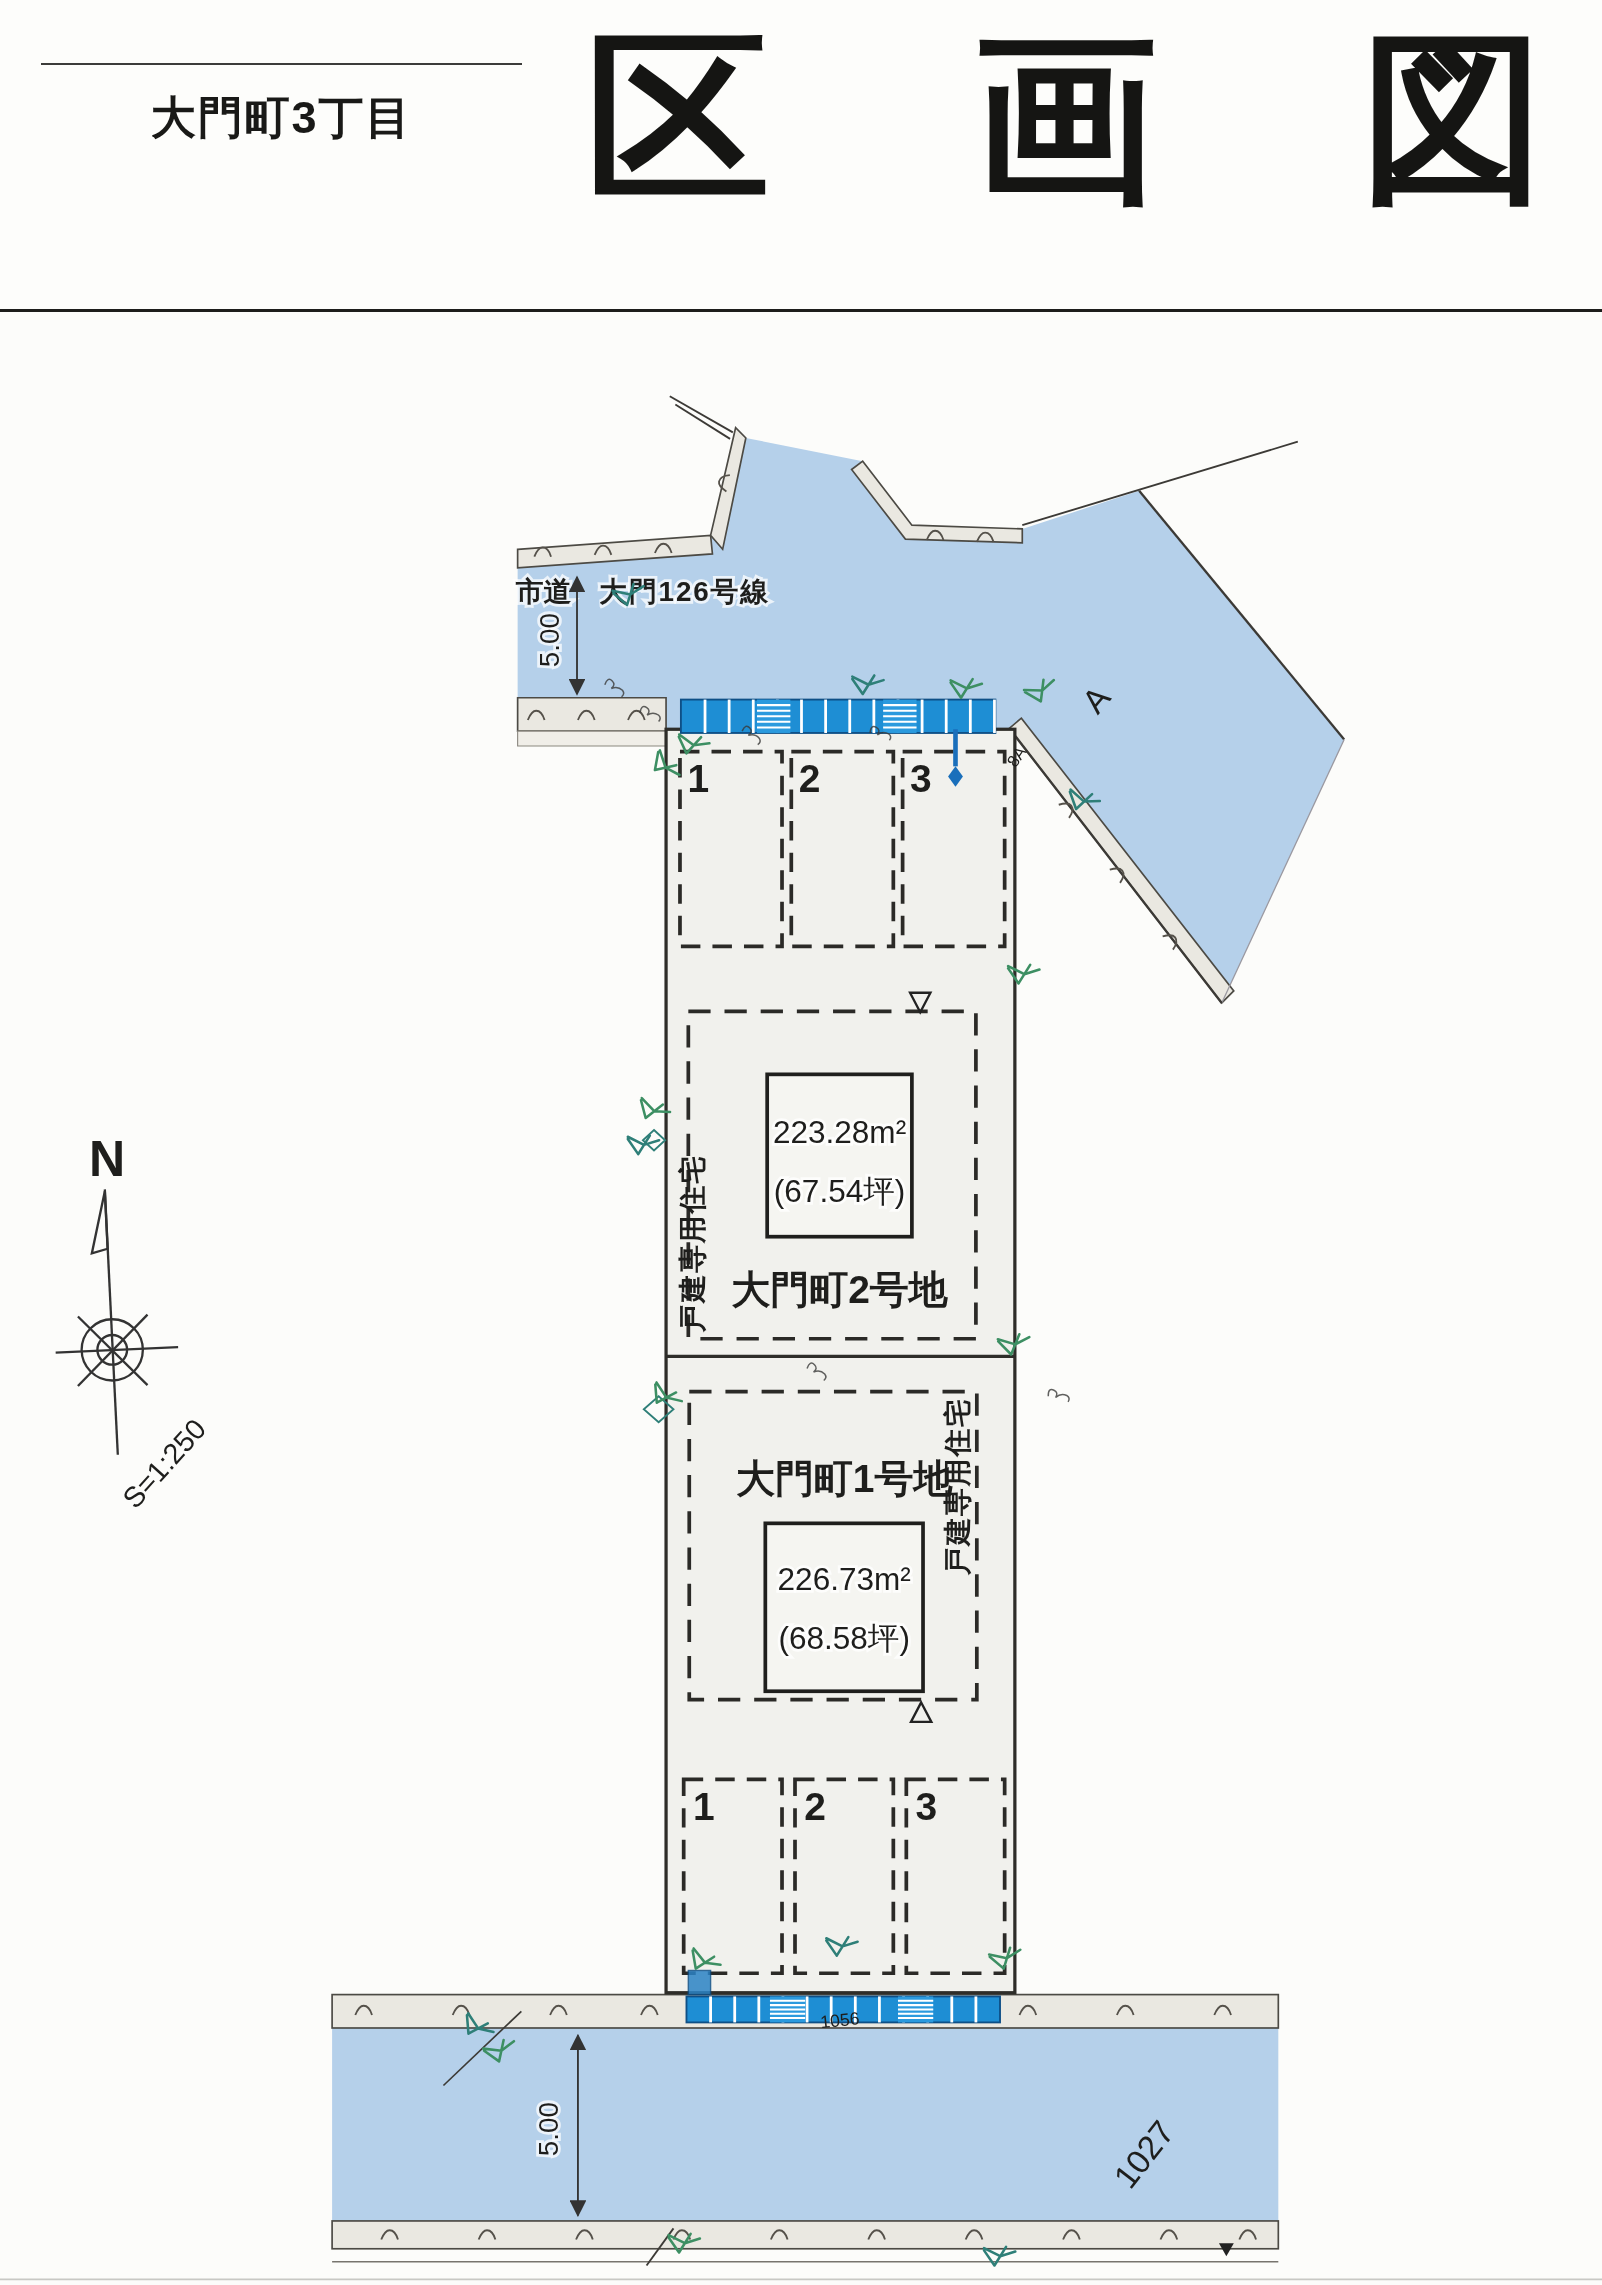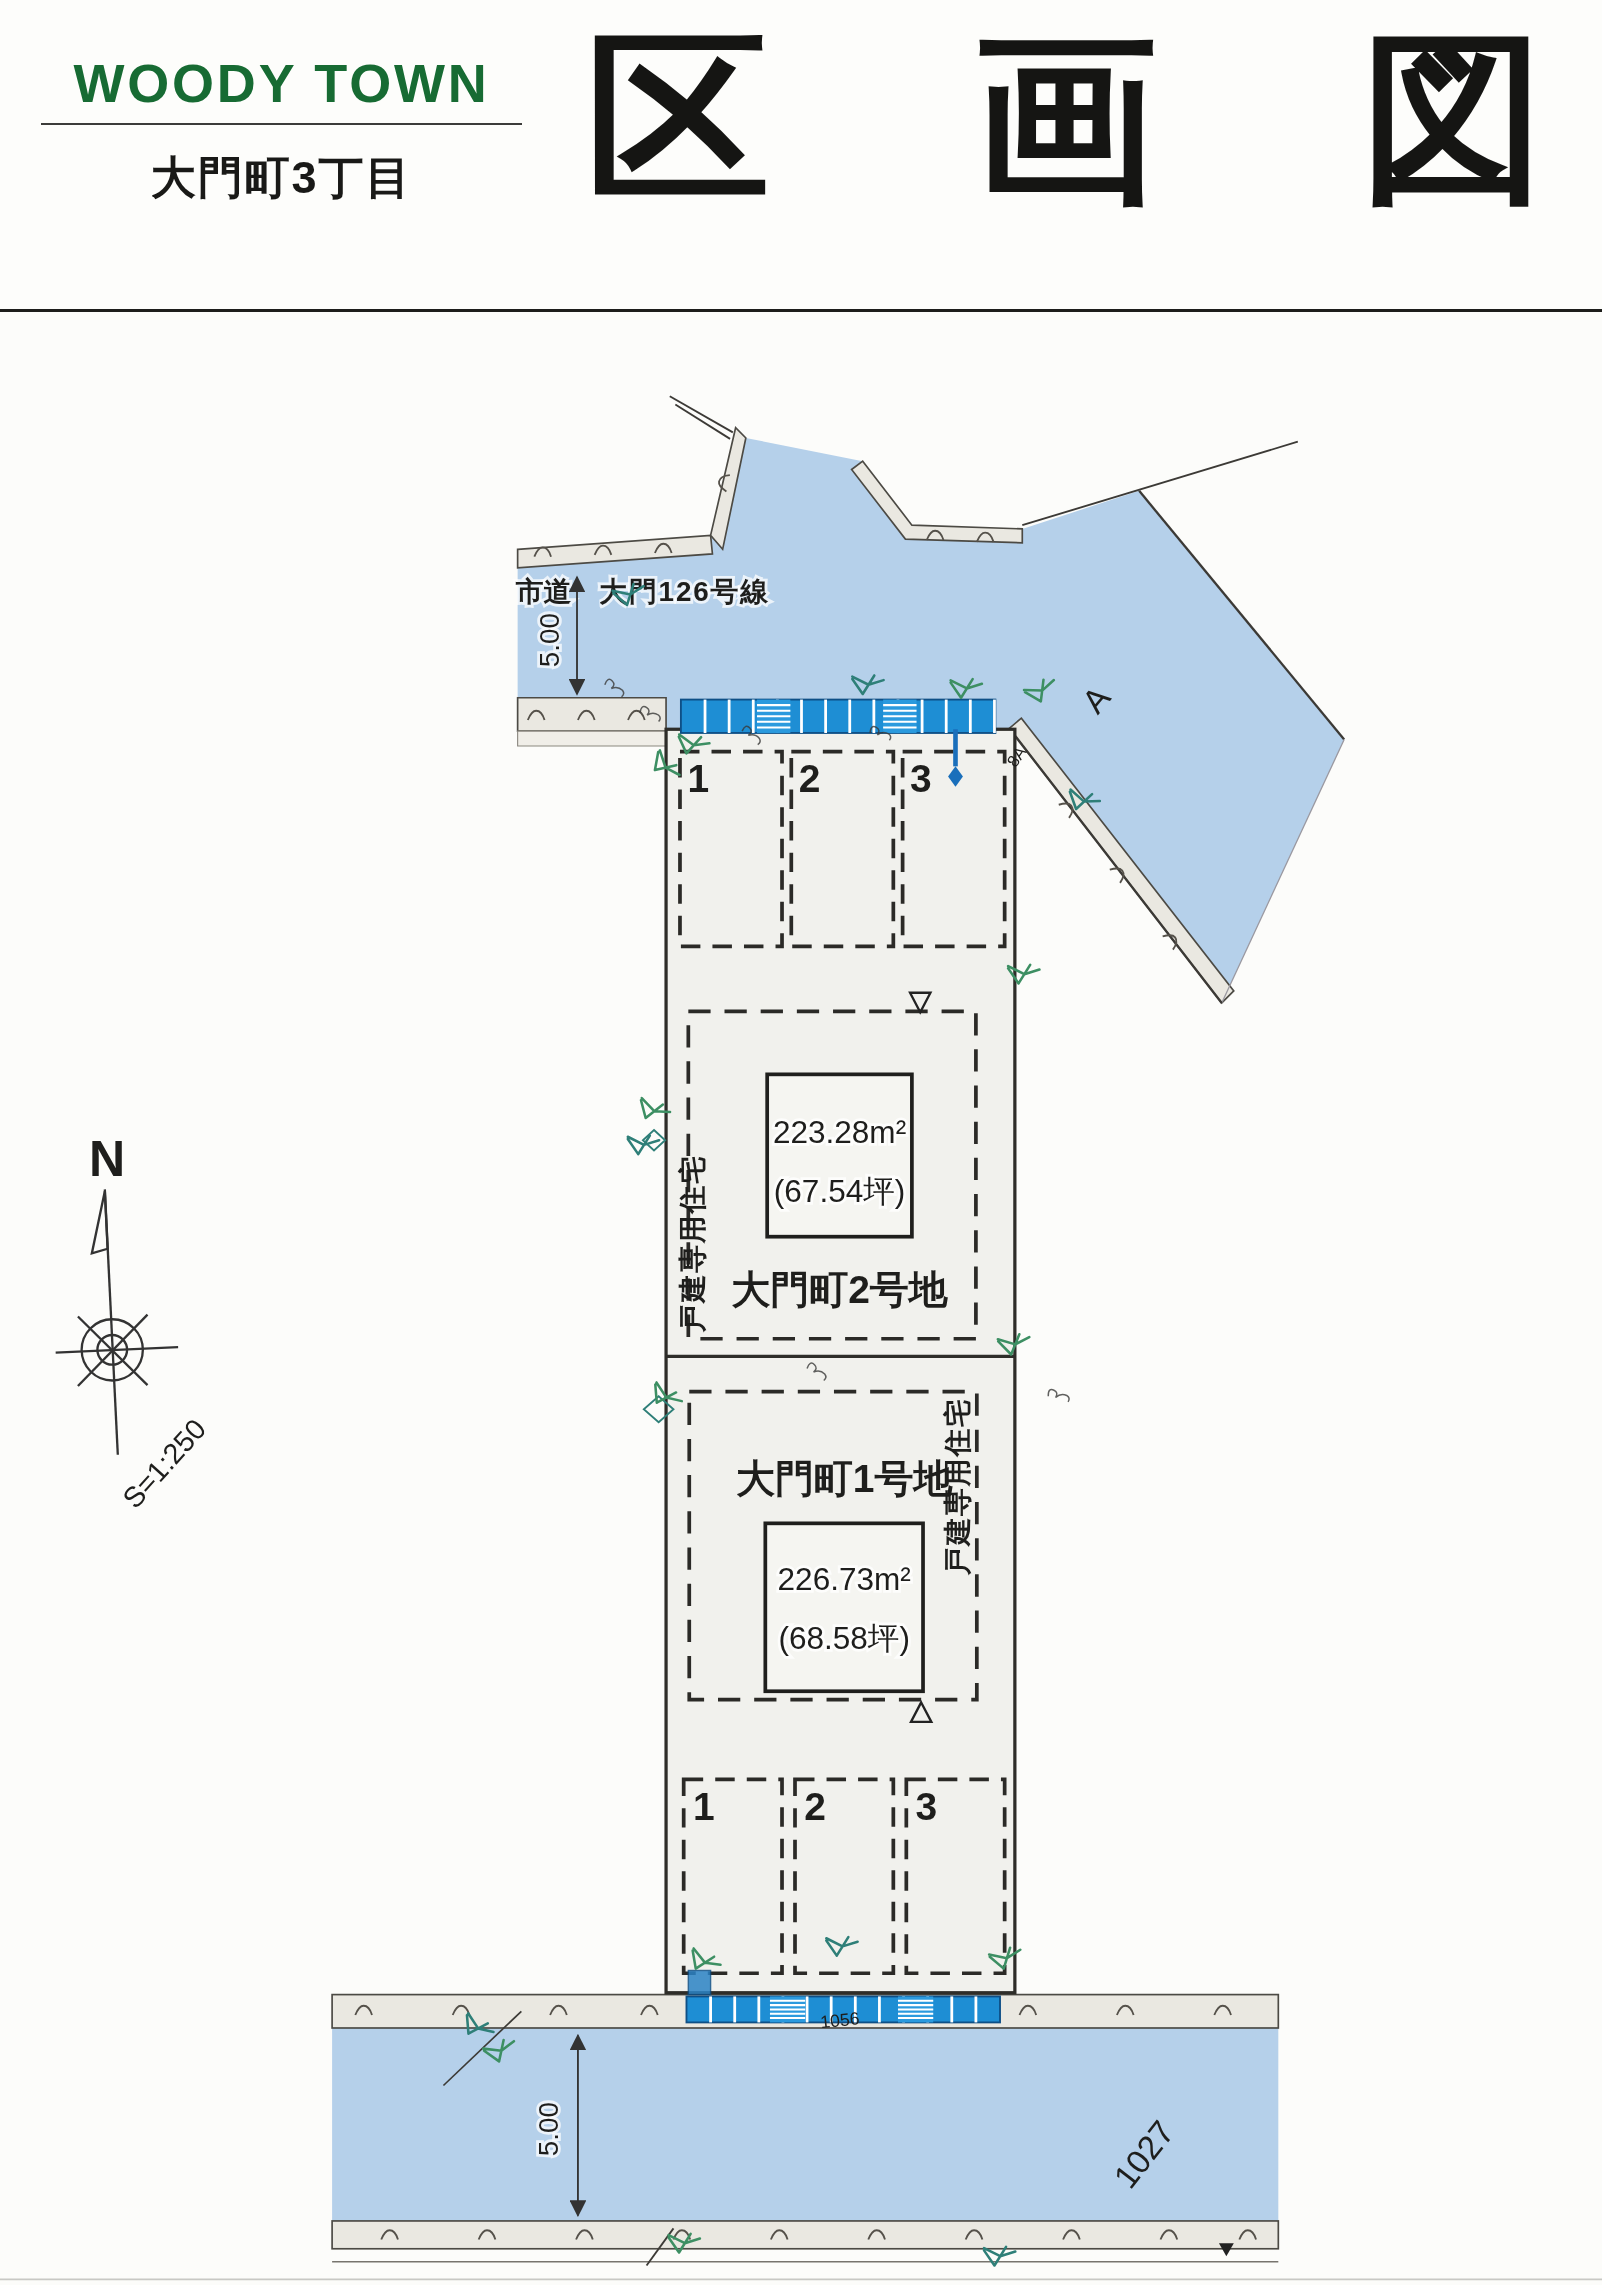--- a/index.html
+++ b/index.html
@@ -18,21 +18,20 @@
   .halo{paint-order:stroke;stroke:#ffffff;stroke-opacity:.75;stroke-width:6px;}
   .jp{font-weight:700;}
 </style>
 </head>
 <body>
 
 <div class="stage">
 
   <div class="header">
     <div class="brand-block">
-      <div class="brand">WOODY TOWN</div>
       <div class="brand-underline"></div>
       <div class="subtitle">大門町3丁目</div>
     </div>
     <div class="big-title">
       <span>区</span>
       <span>画</span>
       <span>図</span>
     </div>
     <div class="rule"></div>
   </div>

